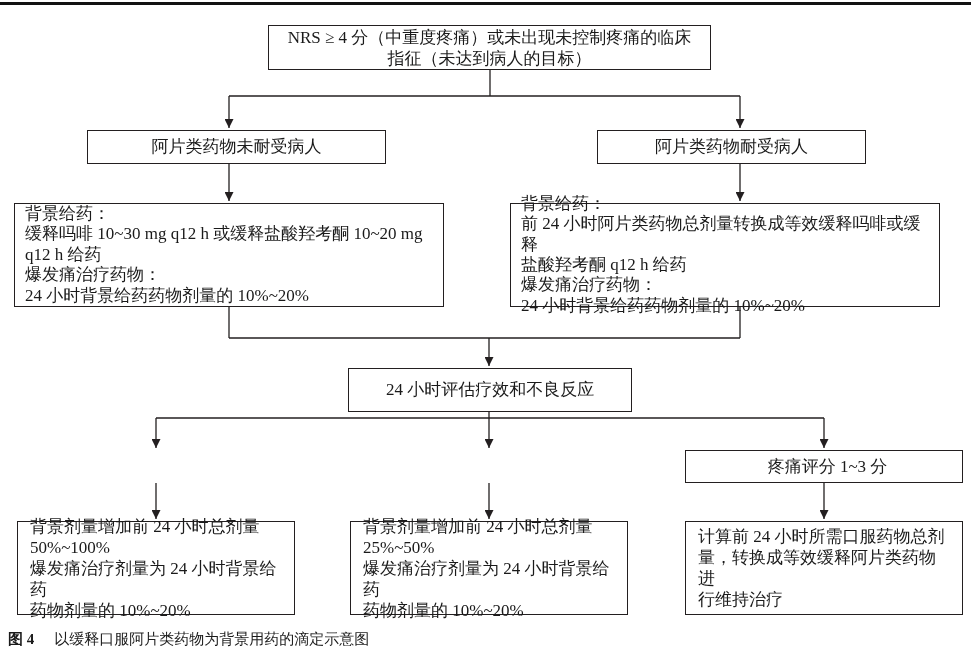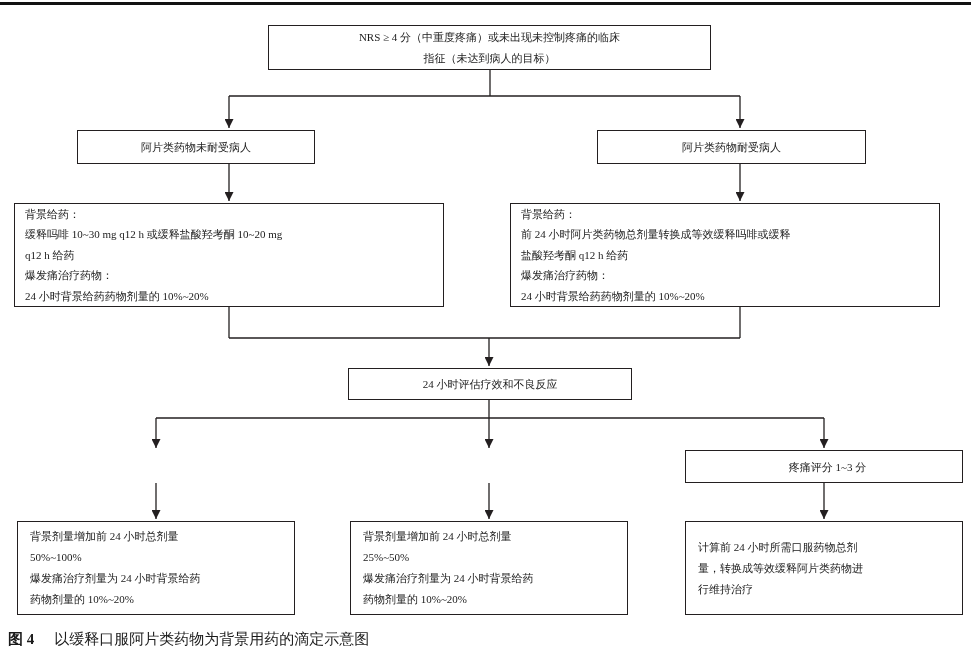--- a/index.html
+++ b/index.html
@@ -17,31 +17,31 @@
   .connectors{
     position:absolute;left:0;top:0;width:971px;height:659px;
     pointer-events:none;
   }
   .node{
     position:absolute;
     box-sizing:border-box;
     border:1.4px solid #231f20;
     background:#ffffff;
     display:flex;flex-direction:column;justify-content:center;
-    font-size:11px;
+    font-size:17px;
     white-space:pre-line;
   }
   .node.center{align-items:center;text-align:center;}
   .node.left{align-items:flex-start;text-align:left;}
   .start{left:268px;top:25px;width:443px;height:45px;line-height:21px;}
-  .branch-title-left{left:77px;top:130px;width:238px;height:34px;line-height:18px;}
+  .branch-title-left{left:87px;top:130px;width:299px;height:34px;line-height:18px;}
   .branch-title-right{left:597px;top:130px;width:269px;height:34px;line-height:18px;}
   .regimen-left{left:14px;top:203px;width:430px;height:104px;line-height:20.4px;padding:2px 10px;}
   .regimen-right{left:510px;top:203px;width:430px;height:104px;line-height:20.4px;padding:2px 10px;}
-  .evaluate{left:348px;top:368px;width:284px;height:32px;line-height:18px;}
+  .evaluate{left:348px;top:368px;width:284px;height:44px;line-height:18px;}
   .score{top:450px;width:278px;height:33px;line-height:18px;}
   .score.c1{left:17px;}
   .score.c2{left:350px;}
   .score.c3{left:685px;padding-left:7px;}
   .action{top:521px;width:278px;height:94px;line-height:21px;padding:2px 12px;}
   .action.c1{left:17px;}
   .action.c2{left:350px;}
   .action.c3{left:685px;}
   .caption{
     position:absolute;left:8px;top:629px;width:950px;

